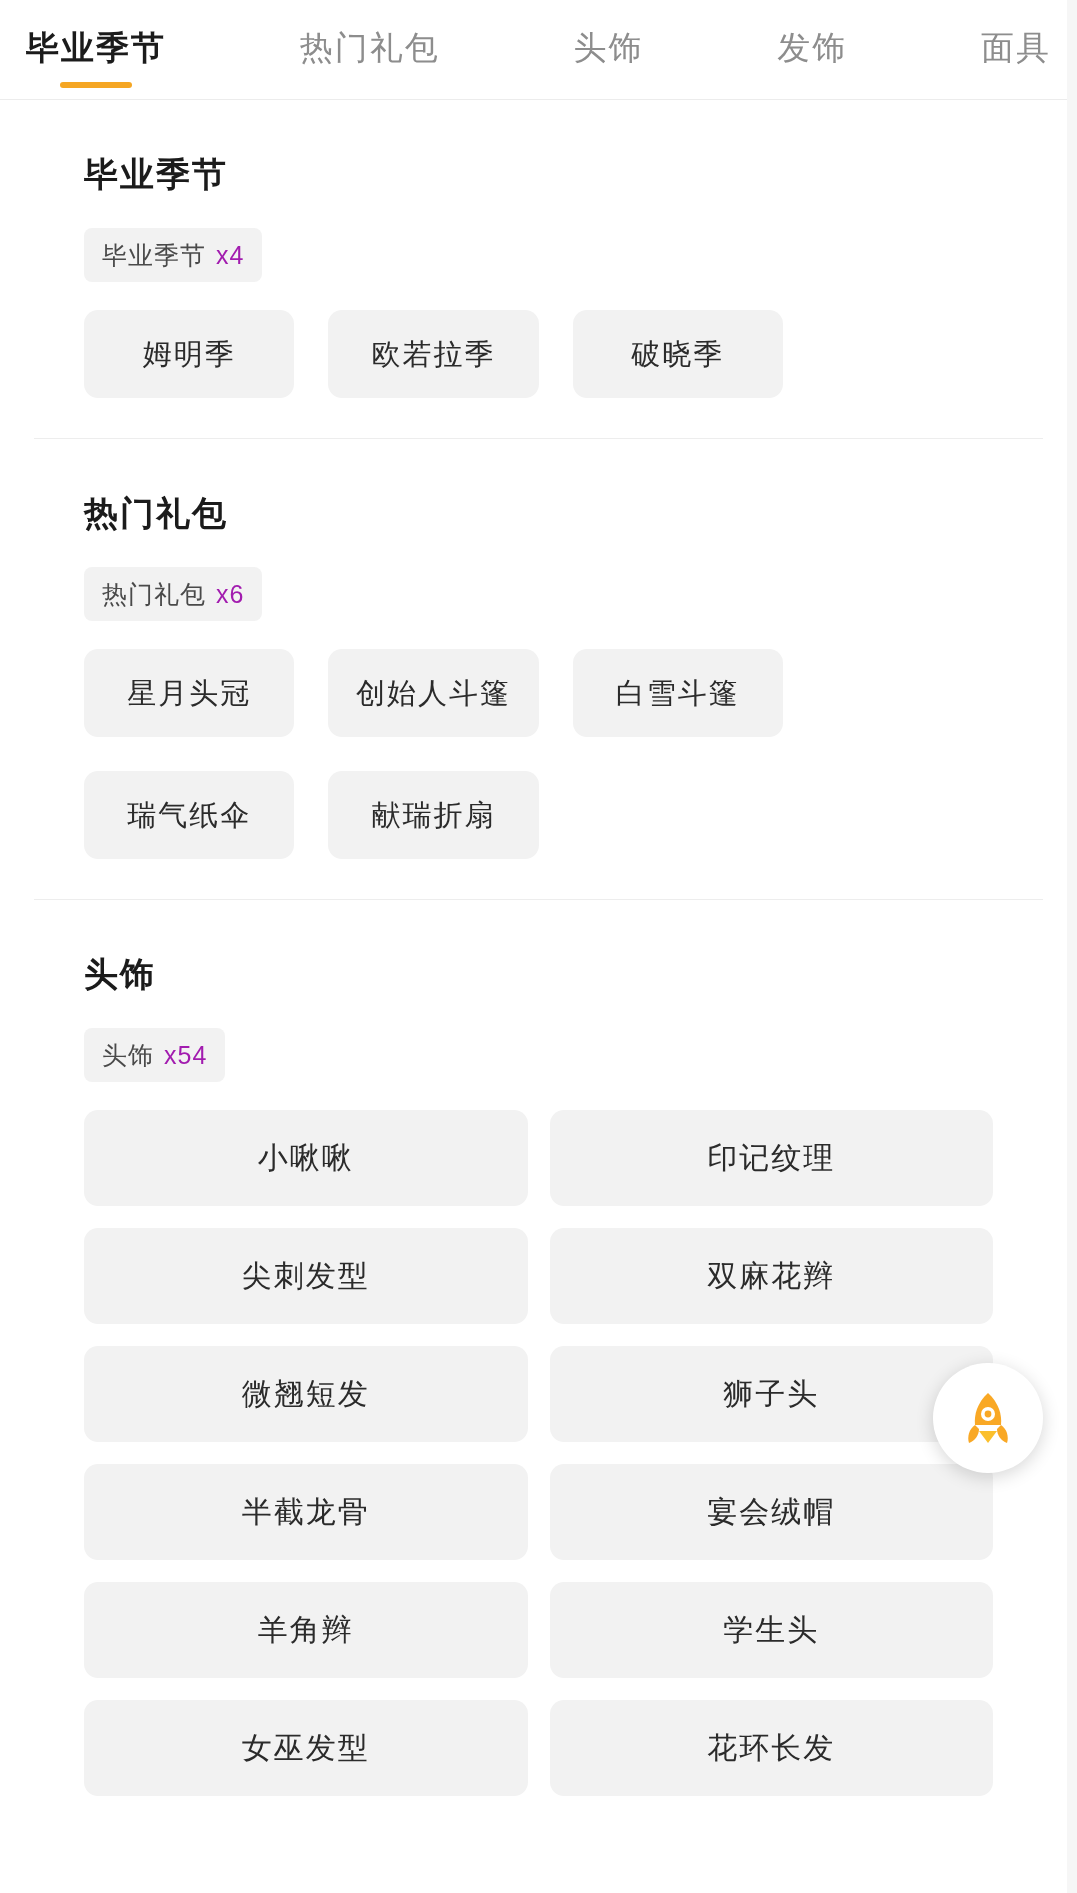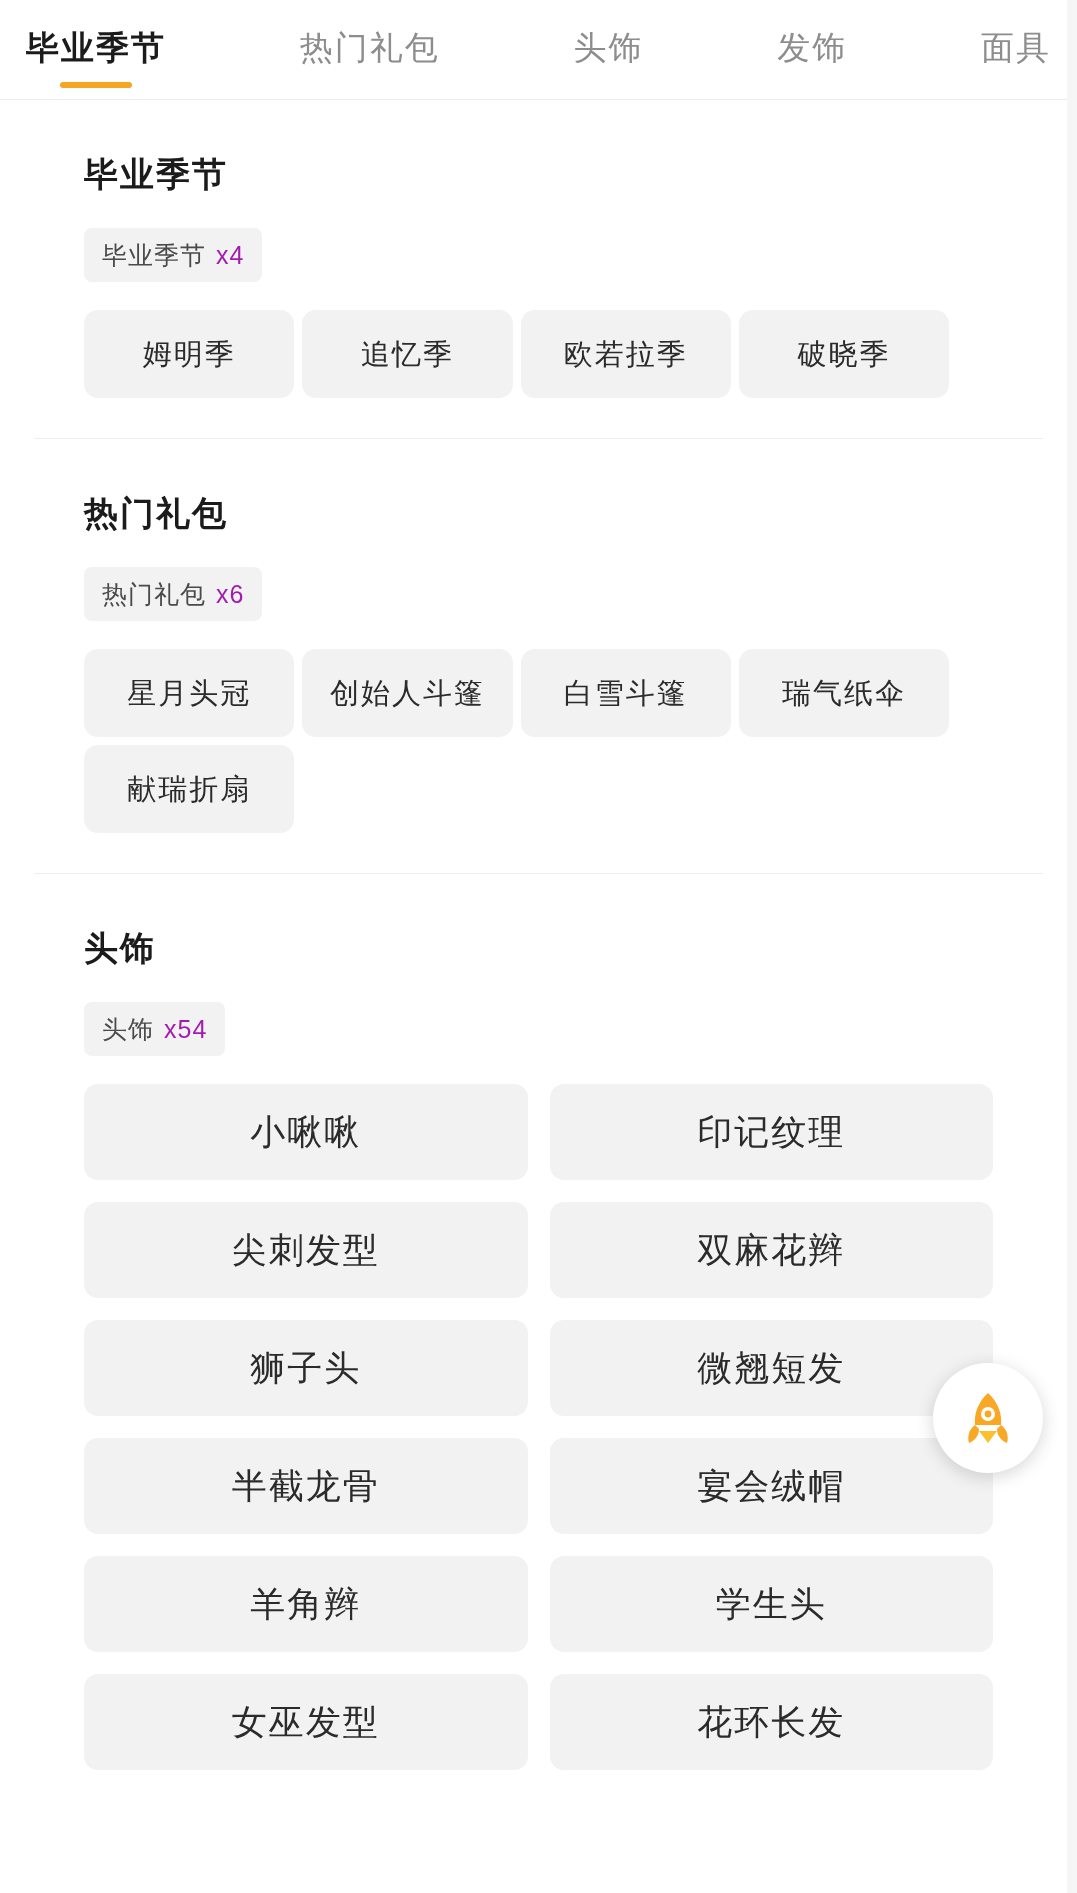--- a/index.html
+++ b/index.html
@@ -96,21 +96,21 @@
   .count-chip .count-num {
     color: #a21caf;
     margin-left: 10px;
     font-size: 25px;
   }
 
   
   .chip-grid {
     display: flex;
     flex-wrap: wrap;
-    gap: 8px;
+    gap: 34px;
     margin: 28px 62px 0 62px;
   }
   .chip-grid .chip {
     flex: 0 0 calc(25% - 17px);
     background: #f2f2f2;
     border-radius: 14px;
     text-align: center;
     font-size: 29px;
     color: #2b2b2b;
     letter-spacing: 2px;
@@ -127,21 +127,21 @@
     display: flex;
     flex-wrap: wrap;
     gap: 22px;
     margin: 28px 62px 0 62px;
   }
   .chip-grid-2 .chip {
     flex: 0 0 calc(50% - 11px);
     background: #f2f2f2;
     border-radius: 14px;
     text-align: center;
-    font-size: 35px;
+    font-size: 30px;
     color: #2b2b2b;
     letter-spacing: 2px;
     padding: 27px 6px;
     line-height: 42px;
     cursor: pointer;
     white-space: nowrap;
     overflow: hidden;
     text-overflow: ellipsis;
   }
 
@@ -204,21 +204,20 @@
 
 <div class="content">
 
   <div class="section">
     <div class="section-title">毕业季节</div>
     <div class="count-chip">
       <span>毕业季节</span><span class="count-num">x4</span>
     </div>
     <div class="chip-grid">
       <div class="chip">姆明季</div>
-      <div class="chip">追忆季</div>
       <div class="chip">欧若拉季</div>
       <div class="chip">破晓季</div>
     </div>
     <div class="divider"></div>
   </div>
 
   <div class="section">
     <div class="section-title">热门礼包</div>
     <div class="count-chip">
       <span>热门礼包</span><span class="count-num">x6</span>
@@ -236,22 +235,22 @@
   <div class="section">
     <div class="section-title">头饰</div>
     <div class="count-chip">
       <span>头饰</span><span class="count-num">x54</span>
     </div>
     <div class="chip-grid-2">
       <div class="chip">小啾啾</div>
       <div class="chip">印记纹理</div>
       <div class="chip">尖刺发型</div>
       <div class="chip">双麻花辫</div>
+      <div class="chip">微翘短发</div>
       <div class="chip">狮子头</div>
-      <div class="chip">微翘短发</div>
       <div class="chip">半截龙骨</div>
       <div class="chip">宴会绒帽</div>
       <div class="chip">羊角辫</div>
       <div class="chip">学生头</div>
       <div class="chip">女巫发型</div>
       <div class="chip">花环长发</div>
 
     </div>
   </div>
 

